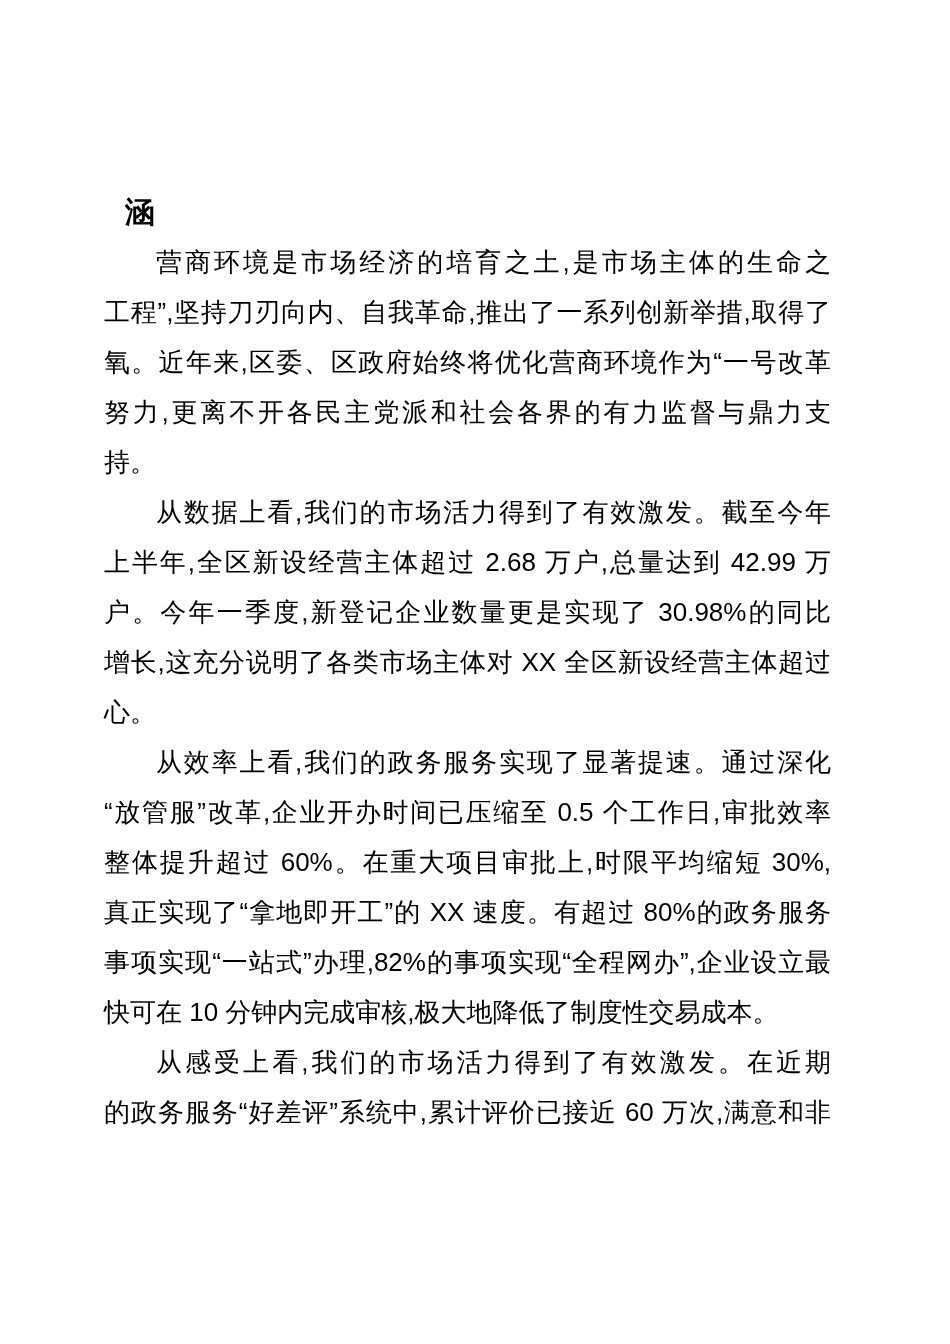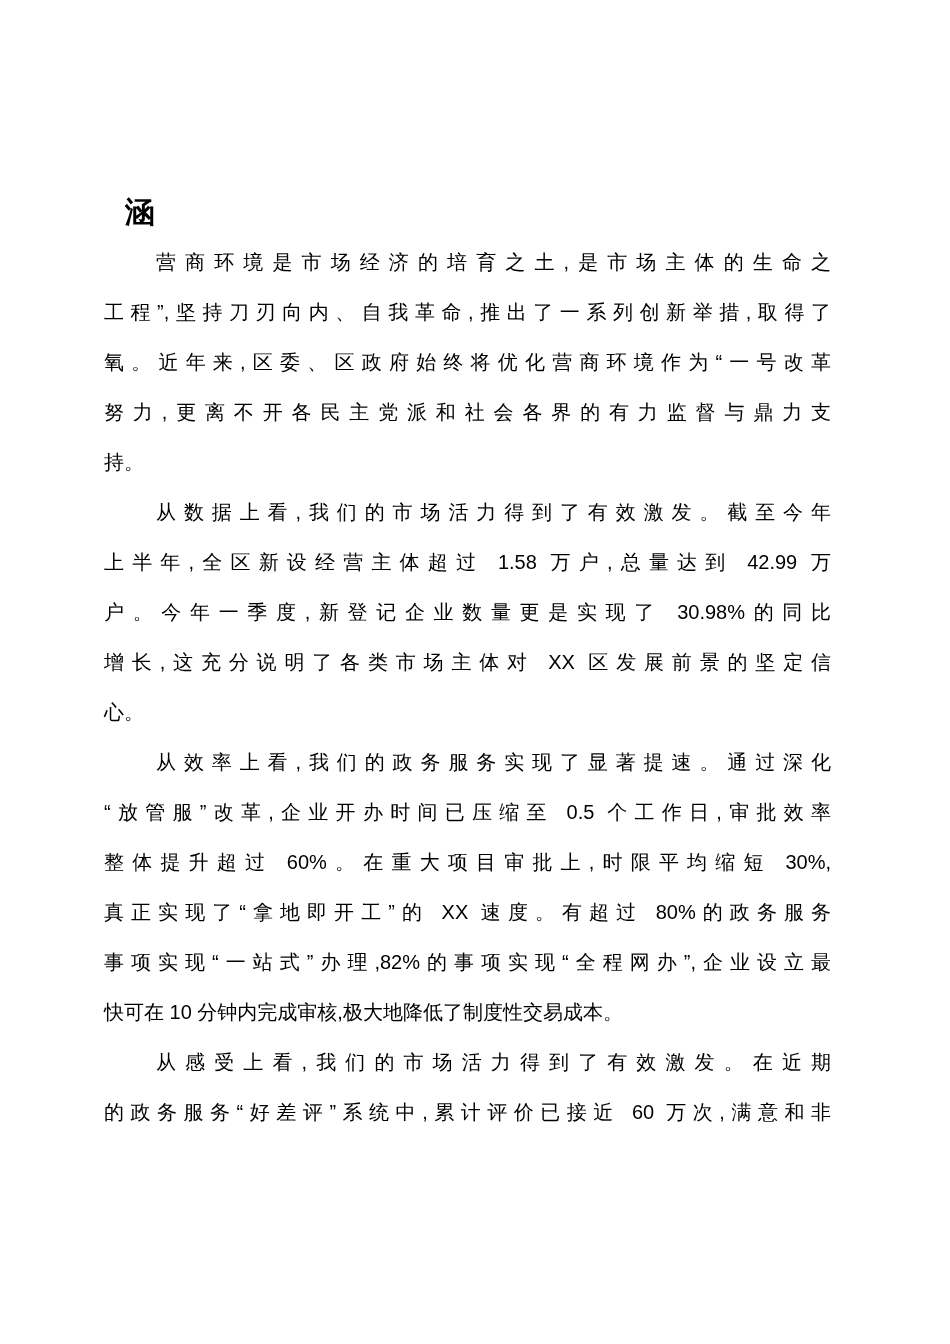--- a/index.html
+++ b/index.html
@@ -21,21 +21,21 @@
     padding: 187px 119px 0 104px;
   }
   .doc-heading {
     font-size: 30px;
     font-weight: bold;
     line-height: 50px;
     padding-left: 21px;
     white-space: pre;
   }
   .doc-body .line {
-    font-size: 20px;
+    font-size: 26px;
     line-height: 50px;
     text-align: justify;
     text-align-last: justify;
   }
   .doc-body .line.indent {
     text-indent: 52px;
   }
   .doc-body .line.para-last {
     text-align: left;
     text-align-last: left;
@@ -46,23 +46,23 @@
 
 <div class="page">
   <div class="doc-heading">涵</div>
   <div class="doc-body">
       <div class="line indent">营商环境是市场经济的培育之土,是市场主体的生命之</div>
       <div class="line">工程”,坚持刀刃向内、自我革命,推出了一系列创新举措,取得了</div>
       <div class="line">氧。近年来,区委、区政府始终将优化营商环境作为“一号改革</div>
       <div class="line">努力,更离不开各民主党派和社会各界的有力监督与鼎力支</div>
       <div class="line para-last">持。</div>
       <div class="line indent">从数据上看,我们的市场活力得到了有效激发。截至今年</div>
-      <div class="line">上半年,全区新设经营主体超过 1.58 万户,总量达到 42.99 万</div>
+      <div class="line">上半年,全区新设经营主体超过 2.68 万户,总量达到 42.99 万</div>
       <div class="line">户。今年一季度,新登记企业数量更是实现了 30.98%的同比</div>
-      <div class="line">增长,这充分说明了各类市场主体对 XX 区发展前景的坚定信</div>
+      <div class="line">增长,这充分说明了各类市场主体对 XX 全区新设经营主体超过</div>
       <div class="line para-last">心。</div>
       <div class="line indent">从效率上看,我们的政务服务实现了显著提速。通过深化</div>
       <div class="line">“放管服”改革,企业开办时间已压缩至 0.5 个工作日,审批效率</div>
       <div class="line">整体提升超过 60%。在重大项目审批上,时限平均缩短 30%,</div>
       <div class="line">真正实现了“拿地即开工”的 XX 速度。有超过 80%的政务服务</div>
       <div class="line">事项实现“一站式”办理,82%的事项实现“全程网办”,企业设立最</div>
       <div class="line para-last">快可在 10 分钟内完成审核,极大地降低了制度性交易成本。</div>
       <div class="line indent">从感受上看,我们的市场活力得到了有效激发。在近期</div>
       <div class="line">的政务服务“好差评”系统中,累计评价已接近 60 万次,满意和非</div>
     </div>

